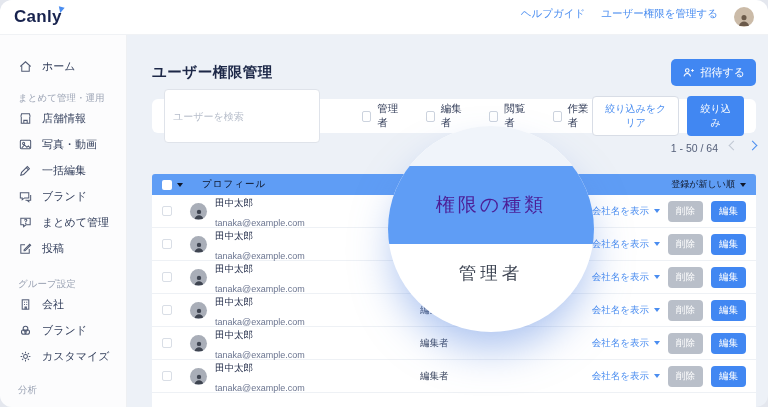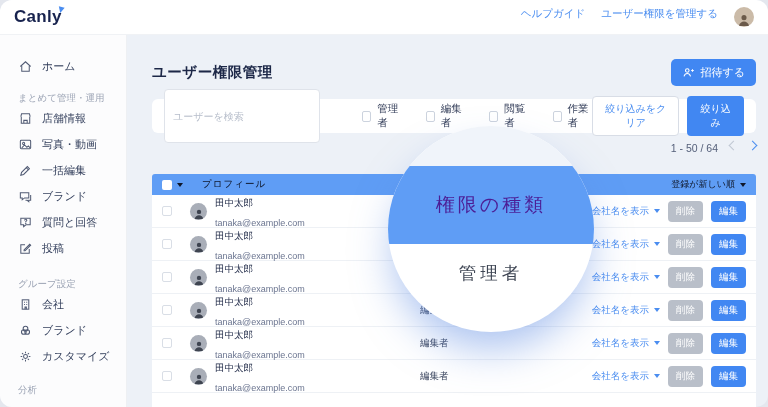--- a/index.html
+++ b/index.html
@@ -133,21 +133,21 @@
           <path d="M13.5 6.5v5.5h-2v1.5L9.8 12H8"></path>
         </svg>
       <span>ブランド</span>
     </div>
     <div class="side-item">
       <svg width="15" height="15" viewBox="0 0 16 16" fill="none" stroke="currentColor" stroke-width="1.1">
           <path d="M3 3.5h10v7H8.5L6 12.5v-2H3z"></path>
           <path d="M7 5.8c0-.8.6-1.2 1.2-1.2s1.2.4 1.2 1.1c0 .9-1.2.9-1.2 1.7"></path>
           <circle cx="8.2" cy="8.9" r="0.3" fill="currentColor"></circle>
         </svg>
-      <span>質問と回答</span>
+      <span>まとめて管理</span>
     </div>
     <div class="side-item">
       <svg width="15" height="15" viewBox="0 0 16 16" fill="none" stroke="currentColor" stroke-width="1.1">
           <path d="M12 8.5V13H3V4h4.5"></path>
           <path d="M6.5 9.5l6-6 1 1-6 6H6.5v-1z"></path>
         </svg>
       <span>投稿</span>
     </div>
 
     <div class="side-section s2">グループ設定</div>

